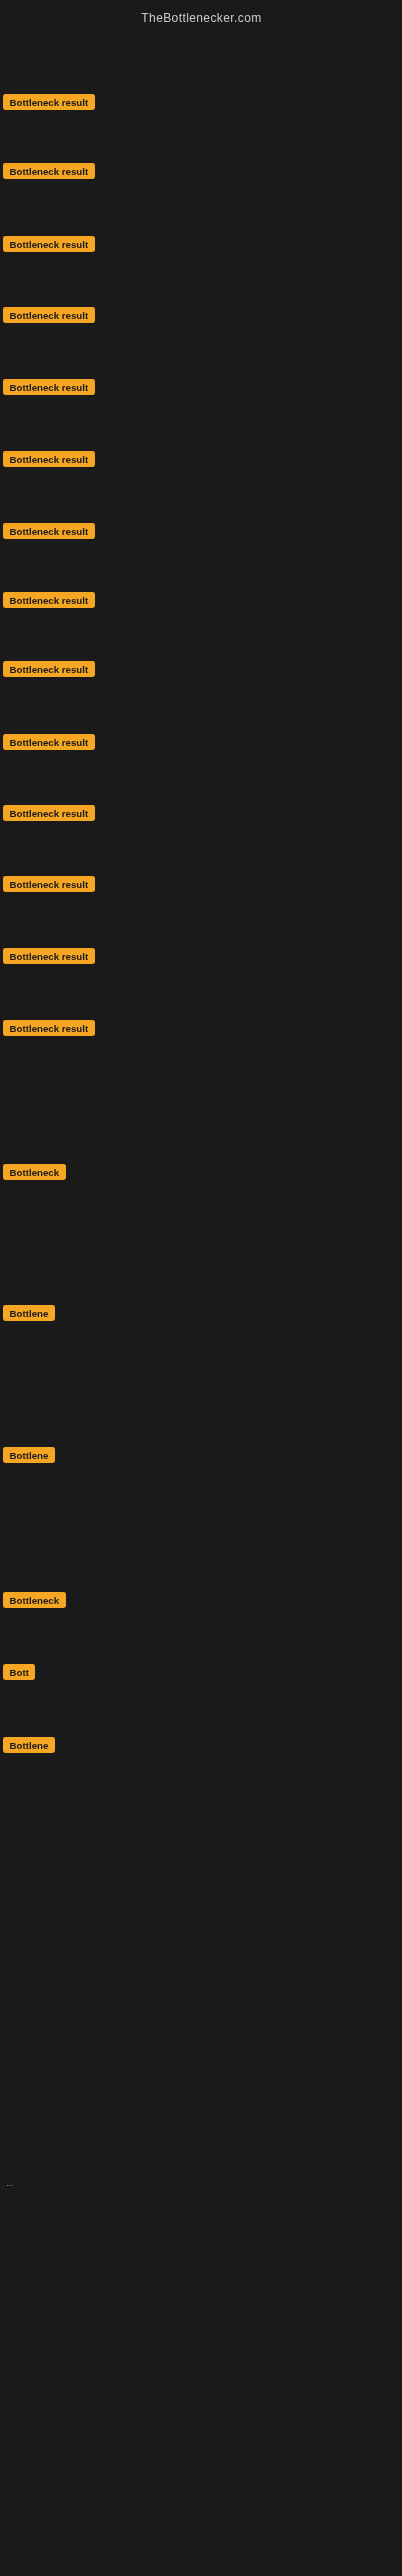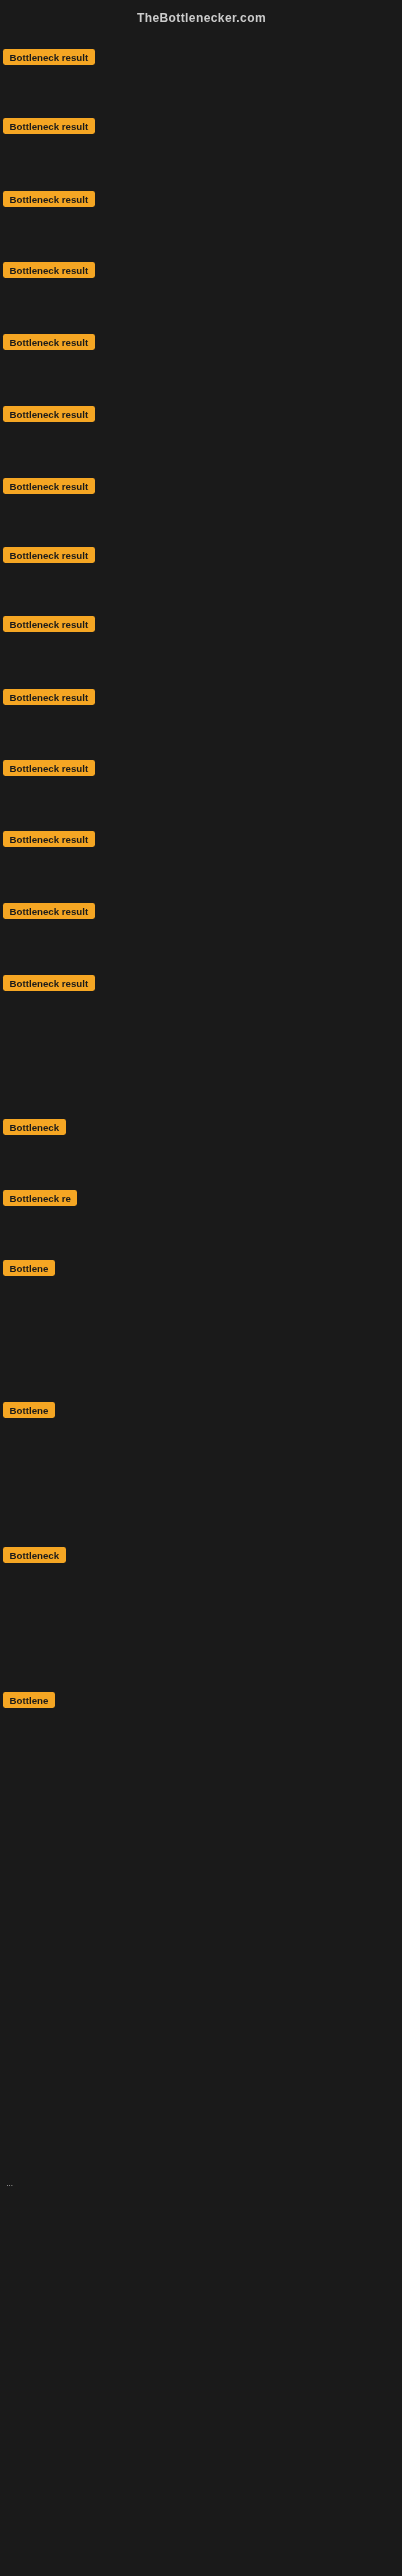--- a/index.html
+++ b/index.html
@@ -14,21 +14,21 @@
       background-color: #1a1a1a;
       font-family: Arial, sans-serif;
       position: relative;
     }
 
     .site-header {
       text-align: center;
       padding: 6.4px 0 3.2px 0;
       color: #cccccc;
       font-size: 12px;
-      font-weight: bold;
+      font-weight: normal;
       letter-spacing: 0.4px;
     }
 
     .bottleneck-badge {
       display: inline-block;
       background-color: #f5a623;
       color: #1a1a1a;
       font-size: 9.7px;
       font-weight: bold;
       padding: 2.4px 6.4px;
@@ -43,40 +43,40 @@
       font-size: 8px;
       margin-left: 3.2px;
     }
   </style>
 </head>
 <body>
 
 <div>
   <div class="site-header" style="position: absolute; top: 4.8px; width: 100%;">TheBottlenecker.com</div>
 
-  <div id="rows-container" style="position: relative; width: 100%; height: 2060px;">
+  <div id="rows-container" style="position: relative; width: 100%; height: 2060px; margin-top: 45px;">
   <div style="position: absolute; top: 46px; left: 0px; width: 100%; padding: 3.2px 0px;"><span class="bottleneck-badge" style="max-width: 113px;">Bottleneck result</span></div>
       <div style="position: absolute; top: 115px; left: 0px; width: 100%; padding: 3.2px 0px;"><span class="bottleneck-badge" style="max-width: 113px;">Bottleneck result</span></div>
       <div style="position: absolute; top: 188px; left: 0px; width: 100%; padding: 3.2px 0px;"><span class="bottleneck-badge" style="max-width: 113px;">Bottleneck result</span></div>
       <div style="position: absolute; top: 259px; left: 0px; width: 100%; padding: 3.2px 0px;"><span class="bottleneck-badge" style="max-width: 113px;">Bottleneck result</span></div>
       <div style="position: absolute; top: 331px; left: 0px; width: 100%; padding: 3.2px 0px;"><span class="bottleneck-badge" style="max-width: 113px;">Bottleneck result</span></div>
       <div style="position: absolute; top: 403px; left: 0px; width: 100%; padding: 3.2px 0px;"><span class="bottleneck-badge" style="max-width: 113px;">Bottleneck result</span></div>
       <div style="position: absolute; top: 475px; left: 0px; width: 100%; padding: 3.2px 0px;"><span class="bottleneck-badge" style="max-width: 113px;">Bottleneck result</span></div>
       <div style="position: absolute; top: 544px; left: 0px; width: 100%; padding: 3.2px 0px;"><span class="bottleneck-badge" style="max-width: 113px;">Bottleneck result</span></div>
       <div style="position: absolute; top: 613px; left: 0px; width: 100%; padding: 3.2px 0px;"><span class="bottleneck-badge" style="max-width: 113px;">Bottleneck result</span></div>
       <div style="position: absolute; top: 686px; left: 0px; width: 100%; padding: 3.2px 0px;"><span class="bottleneck-badge" style="max-width: 113px;">Bottleneck result</span></div>
       <div style="position: absolute; top: 757px; left: 0px; width: 100%; padding: 3.2px 0px;"><span class="bottleneck-badge" style="max-width: 113px;">Bottleneck result</span></div>
       <div style="position: absolute; top: 828px; left: 0px; width: 100%; padding: 3.2px 0px;"><span class="bottleneck-badge" style="max-width: 113px;">Bottleneck result</span></div>
       <div style="position: absolute; top: 900px; left: 0px; width: 100%; padding: 3.2px 0px;"><span class="bottleneck-badge" style="max-width: 113px;">Bottleneck result</span></div>
       <div style="position: absolute; top: 972px; left: 0px; width: 100%; padding: 3.2px 0px;"><span class="bottleneck-badge" style="max-width: 113px;">Bottleneck result</span></div>
       <div style="position: absolute; top: 1116px; left: 0px; width: 100%; padding: 3.2px 0px;"><span class="bottleneck-badge" style="max-width: 74px;">Bottleneck</span></div>
-      <div style="position: absolute; top: 1187px; left: 0px; width: 100%; padding: 3.2px 0px;"><span class="bottleneck-badge" style="max-width: 89px;">Bottleneck re</span></div>
       <div style="position: absolute; top: 1257px; left: 0px; width: 100%; padding: 3.2px 0px;"><span class="bottleneck-badge" style="max-width: 66px;">Bottlene</span></div>
       <div style="position: absolute; top: 1399px; left: 0px; width: 100%; padding: 3.2px 0px;"><span class="bottleneck-badge" style="max-width: 66px;">Bottlene</span></div>
       <div style="position: absolute; top: 1544px; left: 0px; width: 100%; padding: 3.2px 0px;"><span class="bottleneck-badge" style="max-width: 74px;">Bottleneck</span></div>
+      <div style="position: absolute; top: 1616px; left: 0px; width: 100%; padding: 3.2px 0px;"><span class="bottleneck-badge" style="max-width: 43px;">Bott</span></div>
       <div style="position: absolute; top: 1689px; left: 0px; width: 100%; padding: 3.2px 0px;"><span class="bottleneck-badge" style="max-width: 66px;">Bottlene</span></div>
     </div>
 
   <div id="ellipsis-container" style="position: absolute; top: 2174px; left: 3.2px;">
     <span class="ellipsis-dot">...</span>
   </div>
 </div>
 
 
 </body></html>

